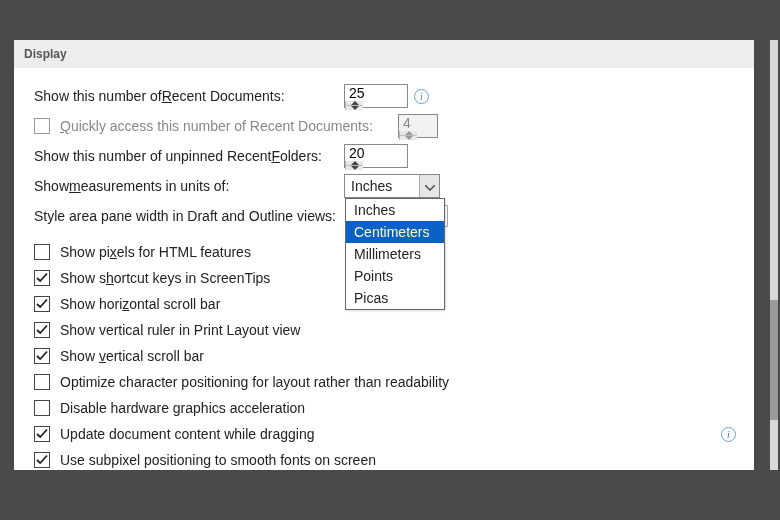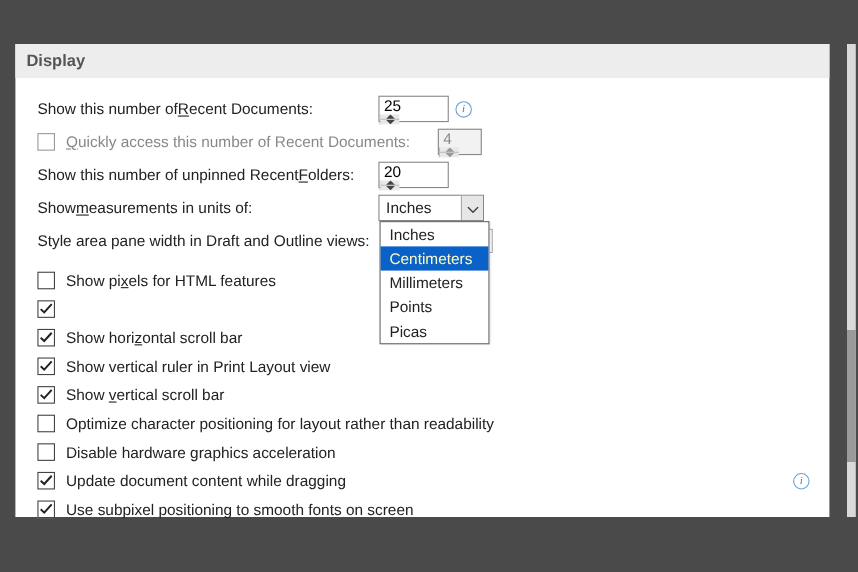--- a/index.html
+++ b/index.html
@@ -18,21 +18,21 @@
     left: 14px; top: 40px;
     width: 740px; height: 430px;
     background: #fff;
     display: flex; flex-direction: column;
   }
   .section-header {
     background: #ededed;
     padding: 7px 10px;
     font-weight: 600;
     color: #555;
-    font-size: 15px;
+    font-size: 12px;
   }
   .content {
     padding: 14px 18px 0 20px;
     position: relative;
     flex: 1;
   }
   .row {
     display: flex;
     align-items: center;
     min-height: 28px;
@@ -226,20 +226,21 @@
           <span class="ctext">Show pi<span class="u">x</span>els for HTML features</span>
         </div>
         <div class="check-row">
           <span class="chk checked">
             <span class="mark">
               <svg viewBox="0 0 12 12">
                 <path d="M1 6 L4.2 9 L11 1.5" fill="none" stroke="#222" stroke-width="1.8"></path>
               </svg>
             </span>
           </span>
+          <span class="ctext">Show s<span class="u">h</span>ortcut keys in ScreenTips</span>
         </div>
         <div class="check-row">
           <span class="chk checked">
             <span class="mark">
               <svg viewBox="0 0 12 12">
                 <path d="M1 6 L4.2 9 L11 1.5" fill="none" stroke="#222" stroke-width="1.8"></path>
               </svg>
             </span>
           </span>
           <span class="ctext">Show hori<span class="u">z</span>ontal scroll bar</span>

